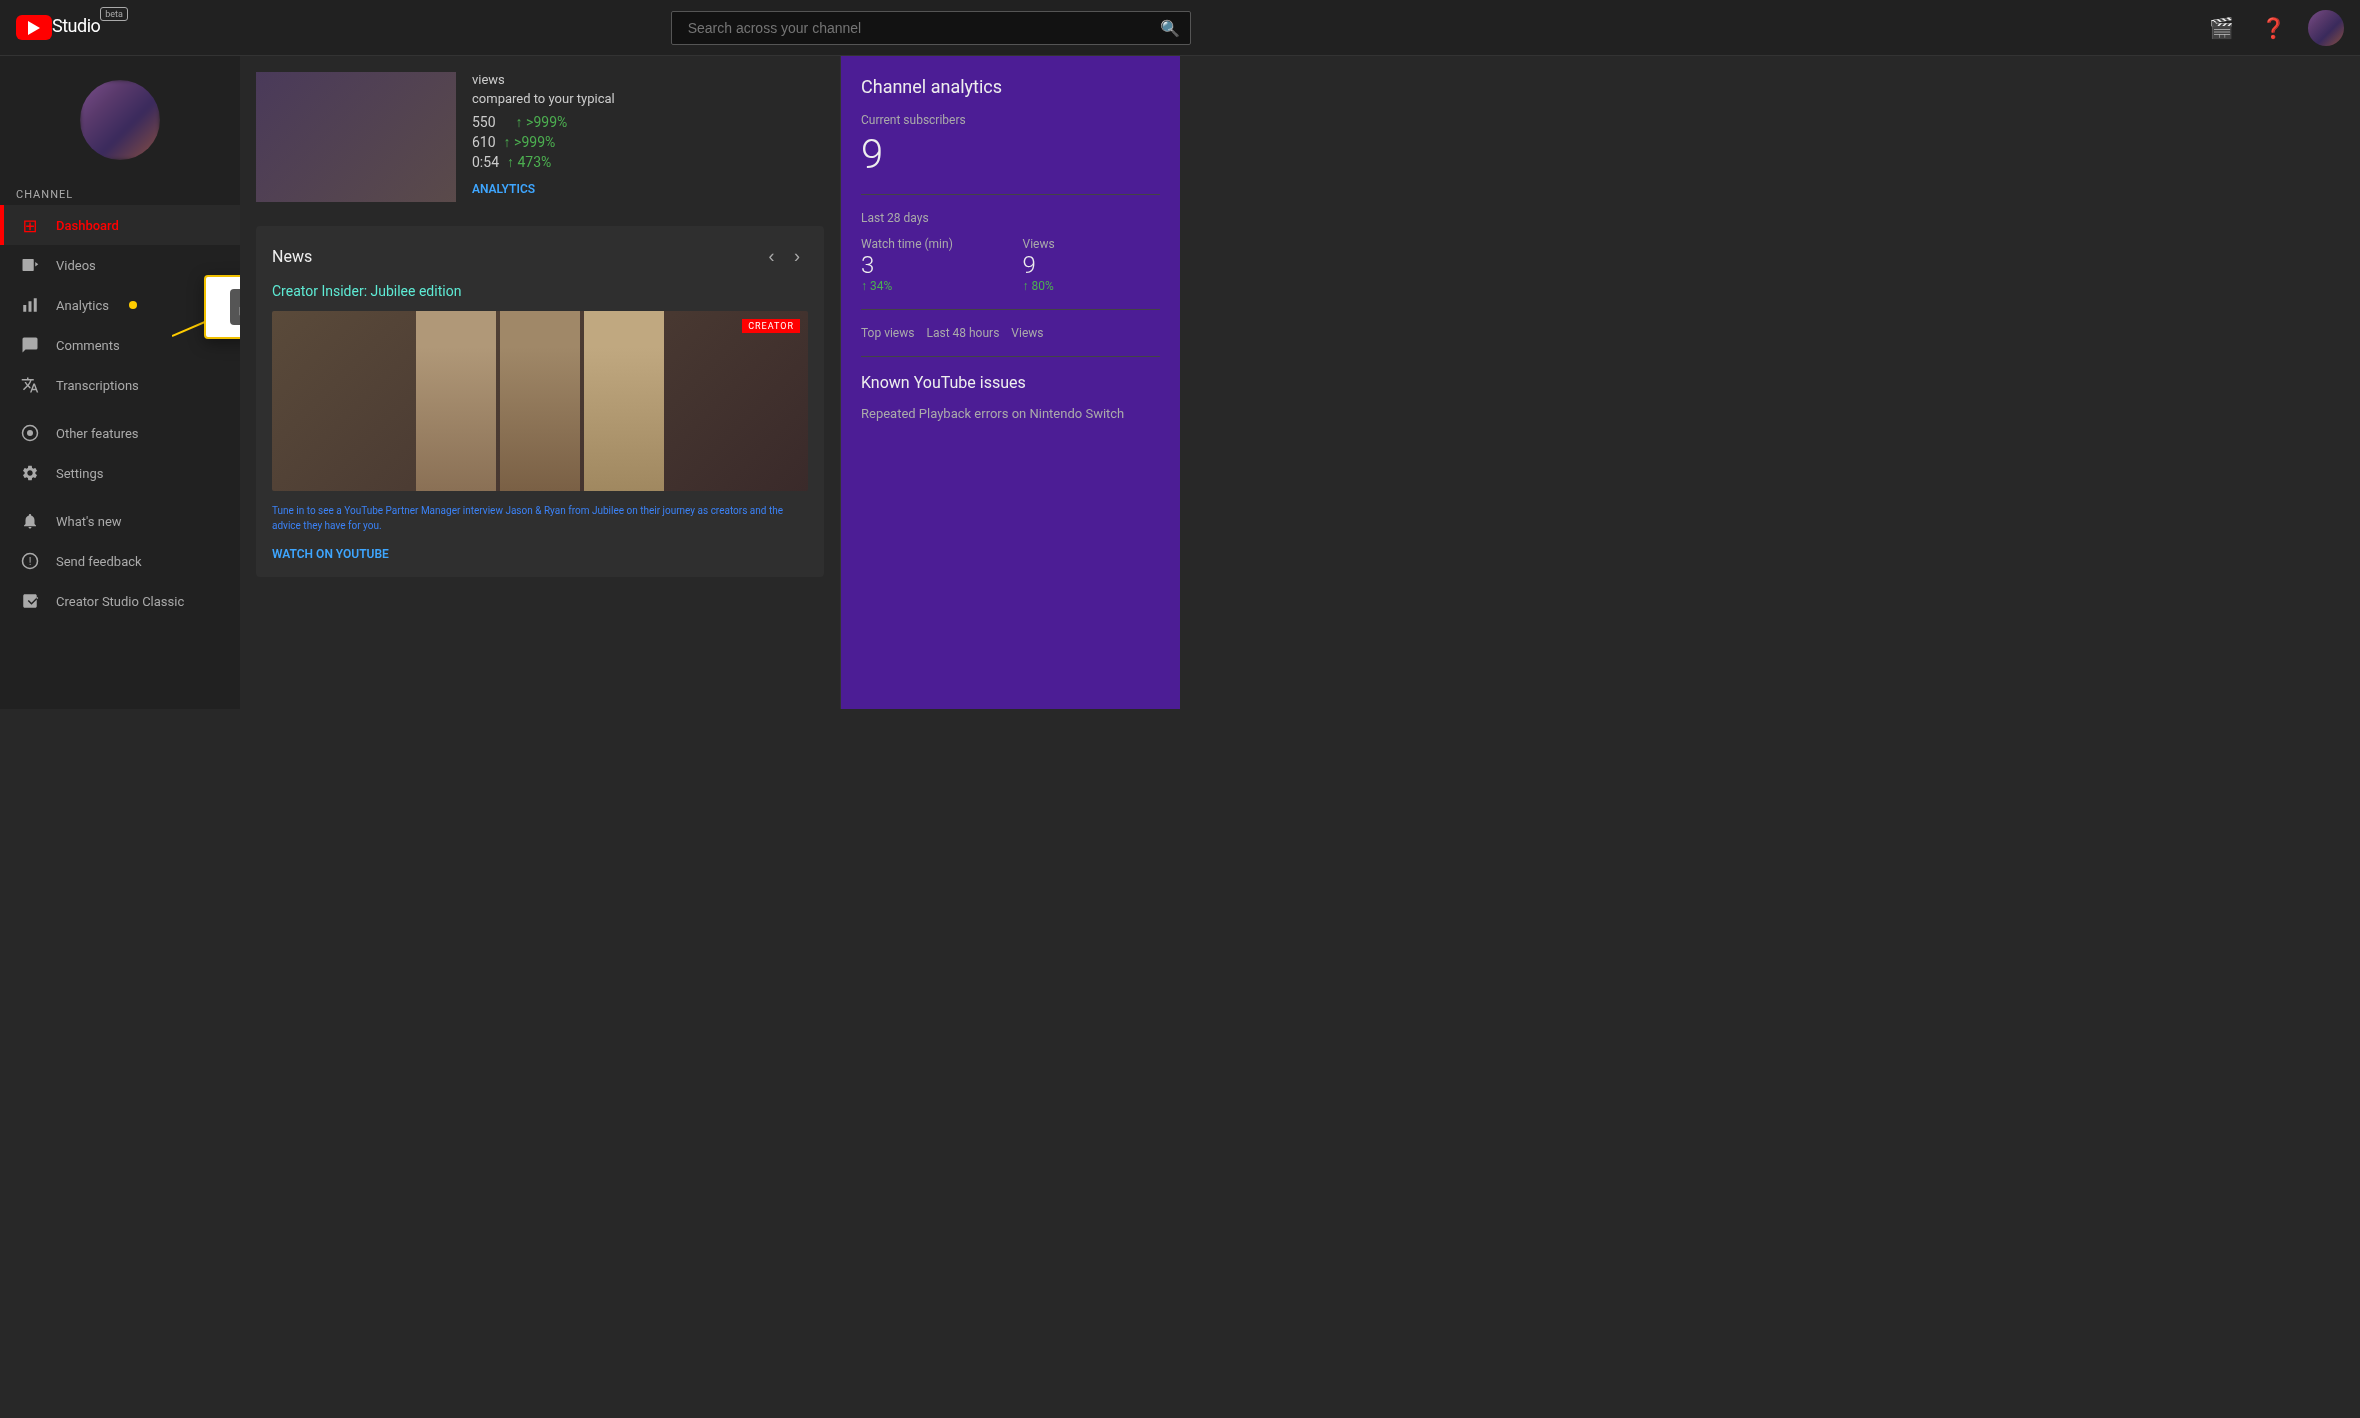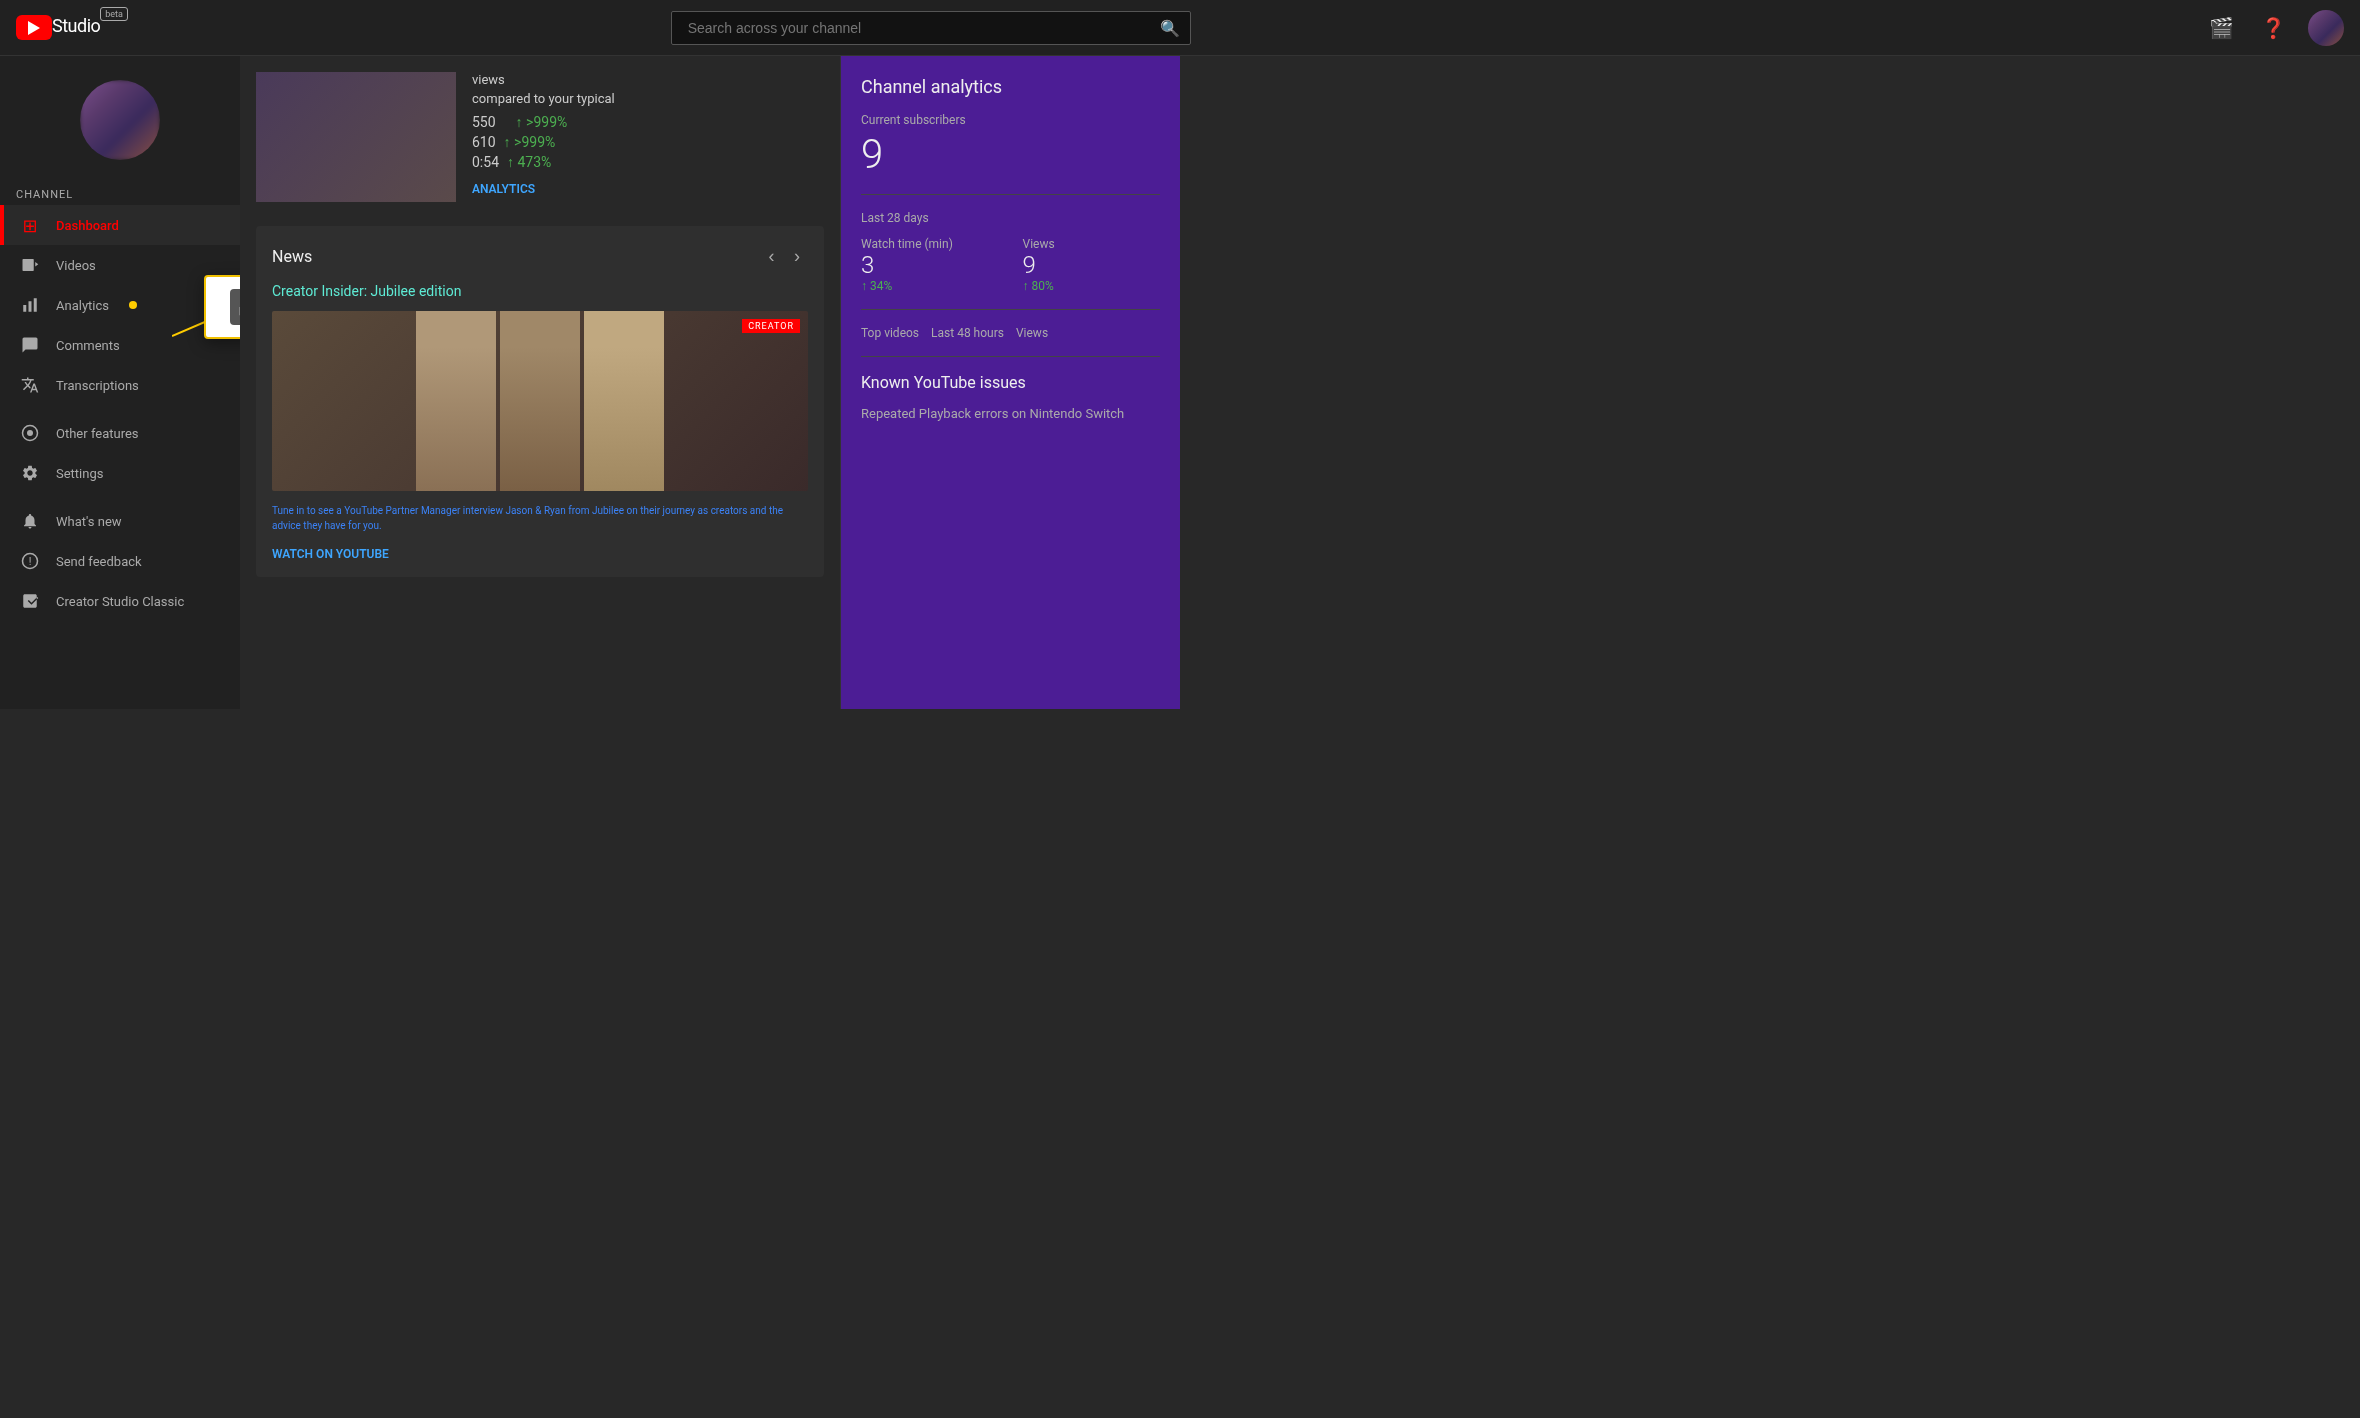--- a/index.html
+++ b/index.html
@@ -614,21 +614,21 @@
         <div class="metric-col">
           <div class="metric-col-label">Views</div>
           <div class="metric-col-value">9</div>
           <div class="metric-col-change">↑ 80%</div>
         </div>
       </div>
 
       <div class="divider"></div>
 
       <div class="top-videos-header">
-        <span class="top-videos-label">Top videos</span>
+        <span class="top-videos-label">Top views</span>
         <span class="top-videos-period">Last 48 hours</span>
         <span class="top-videos-col">Views</span>
       </div>
 
       <div class="divider"></div>
 
       <div class="issues-title">Known YouTube issues</div>
       <div class="issue-text">Repeated Playback errors on Nintendo Switch</div>
     </div>
 

